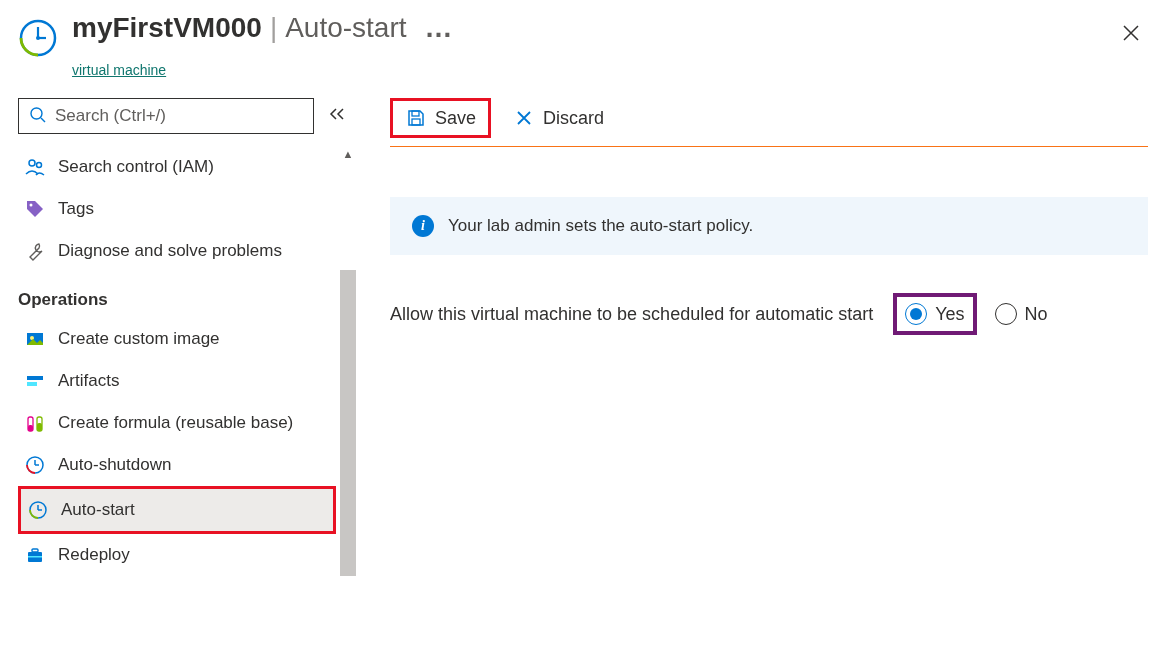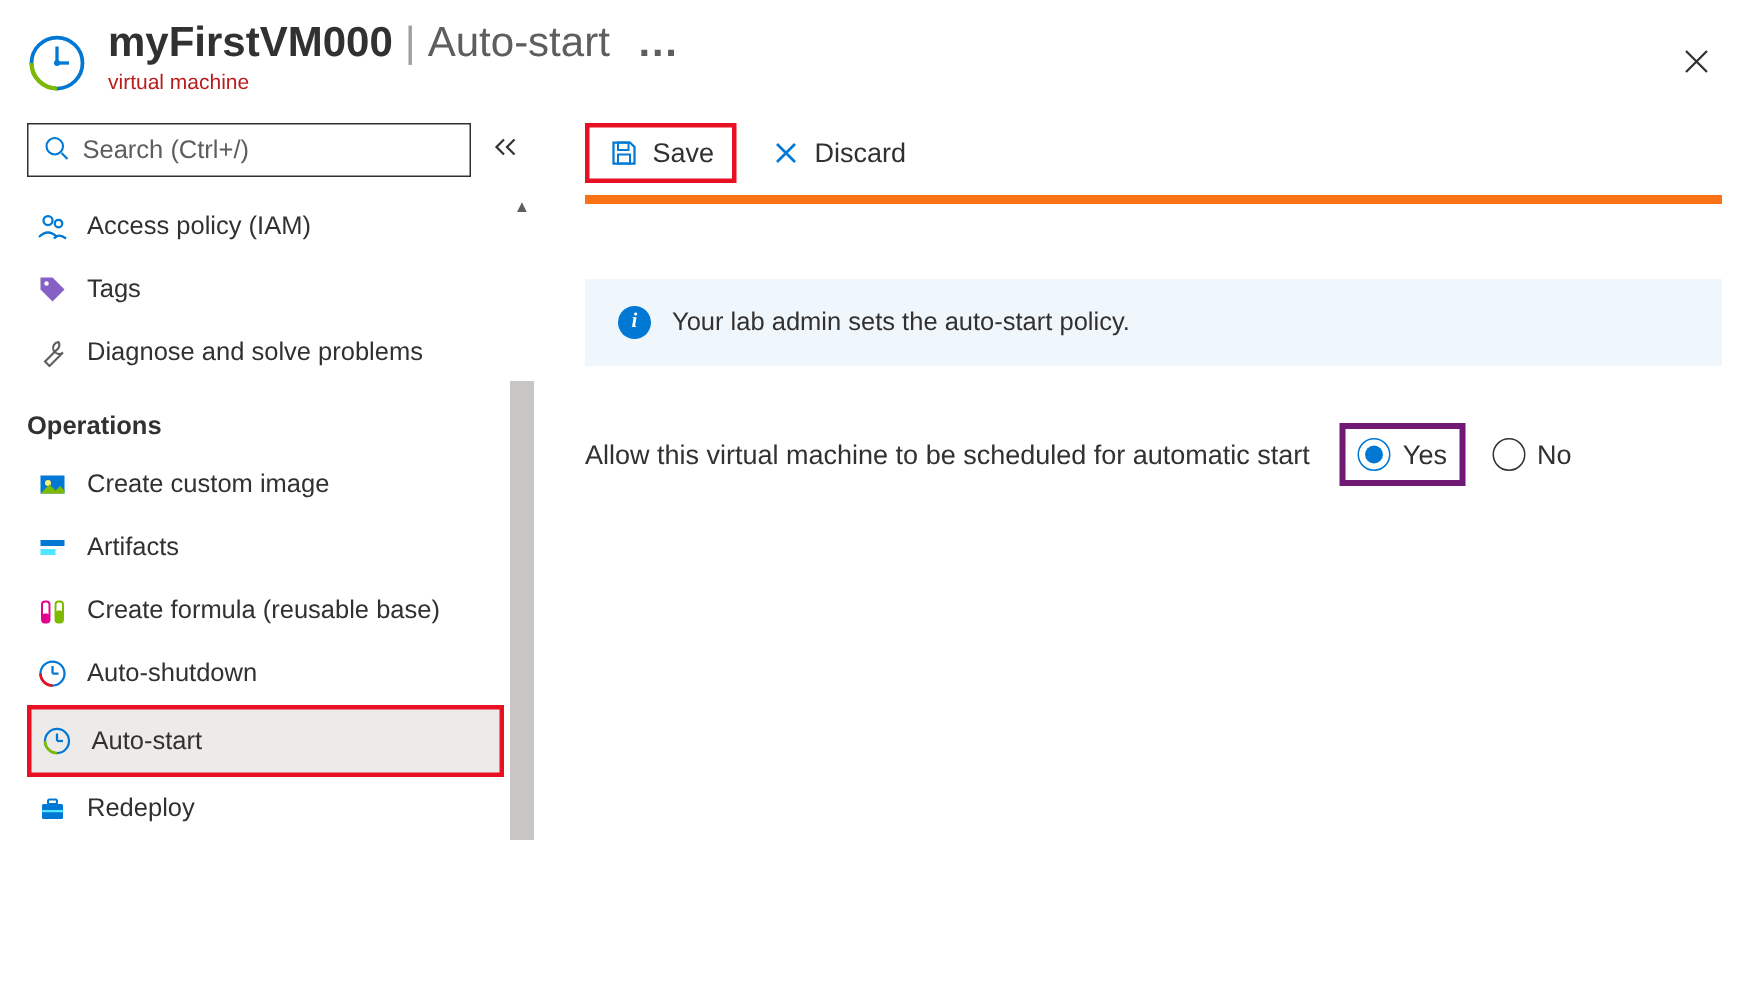--- a/index.html
+++ b/index.html
@@ -7,37 +7,37 @@
       font-family: "Segoe UI", -apple-system, sans-serif;
       font-size: 14px;
       color: #323130;
       background: #fff;
       width: 1168px;
       height: 659px;
       overflow: hidden;
     }
     .header {
       display: flex;
-      align-items: flex-end;
+      align-items: flex-start;
       padding: 12px 18px 10px 18px;
       gap: 14px;
     }
     .header-icon {
       width: 40px;
       height: 40px;
       flex-shrink: 0;
       margin-top: 6px;
     }
     .header-titles { flex: 1; }
     .title-row { display: flex; align-items: center; gap: 8px; font-size: 28px; }
     .title-main { font-weight: 600; }
     .title-sep { color: #a19f9d; font-weight: 300; }
     .title-sub { font-weight: 400; color: #605e5c; }
     .title-more { color: #605e5c; padding-left: 10px; letter-spacing: 1px; font-weight: 600; cursor: pointer; }
-    .subtitle { font-size: 14px; color: #b91c1c; margin-top: 2px; }
+    .subtitle { font-size: 14px; color: #0f766e; margin-top: 18px; text-decoration: underline; }
     .close-btn { font-size: 20px; color: #323130; cursor: pointer; padding: 6px 10px; margin-top: 6px; }
     .body { display: flex; height: calc(100% - 75px); }
     .sidebar {
       width: 360px;
       flex-shrink: 0;
       padding: 10px 0 0 18px;
       display: flex;
       flex-direction: column;
     }
     .search-row { display: flex; align-items: center; gap: 10px; padding-right: 10px; }
@@ -95,21 +95,21 @@
     .nav-item.selected { background: #edebe9; }
     .nav-item.highlighted { border: 3px solid #e81123; }
     .nav-icon { width: 22px; height: 22px; display: flex; align-items: center; justify-content: center; flex-shrink: 0; }
     .section-header { font-weight: 600; font-size: 17px; padding: 18px 6px 8px 0; }
     .main { flex: 1; padding: 10px 20px 0 30px; position: relative; }
     .toolbar {
       display: flex;
       align-items: center;
       gap: 10px;
       padding-bottom: 8px;
-      border-bottom: 6px solid #f97316;
+      border-bottom: 1px solid #f97316;
     }
     .tool-btn {
       display: flex;
       align-items: center;
       gap: 8px;
       padding: 6px 12px;
       font-size: 18px;
       cursor: pointer;
       color: #323130;
     }
@@ -213,21 +213,21 @@
       <ul class="nav-list">
         <li class="nav-item">
           <span class="nav-icon">
             <svg width="22" height="22" viewBox="0 0 22 22">
                 <circle cx="8" cy="7" r="3" fill="none" stroke="#0078d4" stroke-width="1.5"></circle>
                 <circle cx="15" cy="9" r="2.5" fill="none" stroke="#0078d4" stroke-width="1.5"></circle>
                 <path d="M2 18 Q8 12 14 18" fill="none" stroke="#0078d4" stroke-width="1.5"></path>
                 <path d="M12 19 Q15 15 20 19" fill="none" stroke="#0078d4" stroke-width="1.5"></path>
               </svg>
           </span>
-          <span>Access policy (IAM)</span>
+          <span>Search control (IAM)</span>
         </li>
         <li class="nav-item">
           <span class="nav-icon">
             <svg width="20" height="20" viewBox="0 0 20 20">
                 <path d="M2 2 L10 2 L18 10 L10 18 L2 10 Z" fill="#8661c5"></path>
                 <circle cx="6" cy="6" r="1.5" fill="#fff"></circle>
               </svg>
           </span>
           <span>Tags</span>
         </li>

